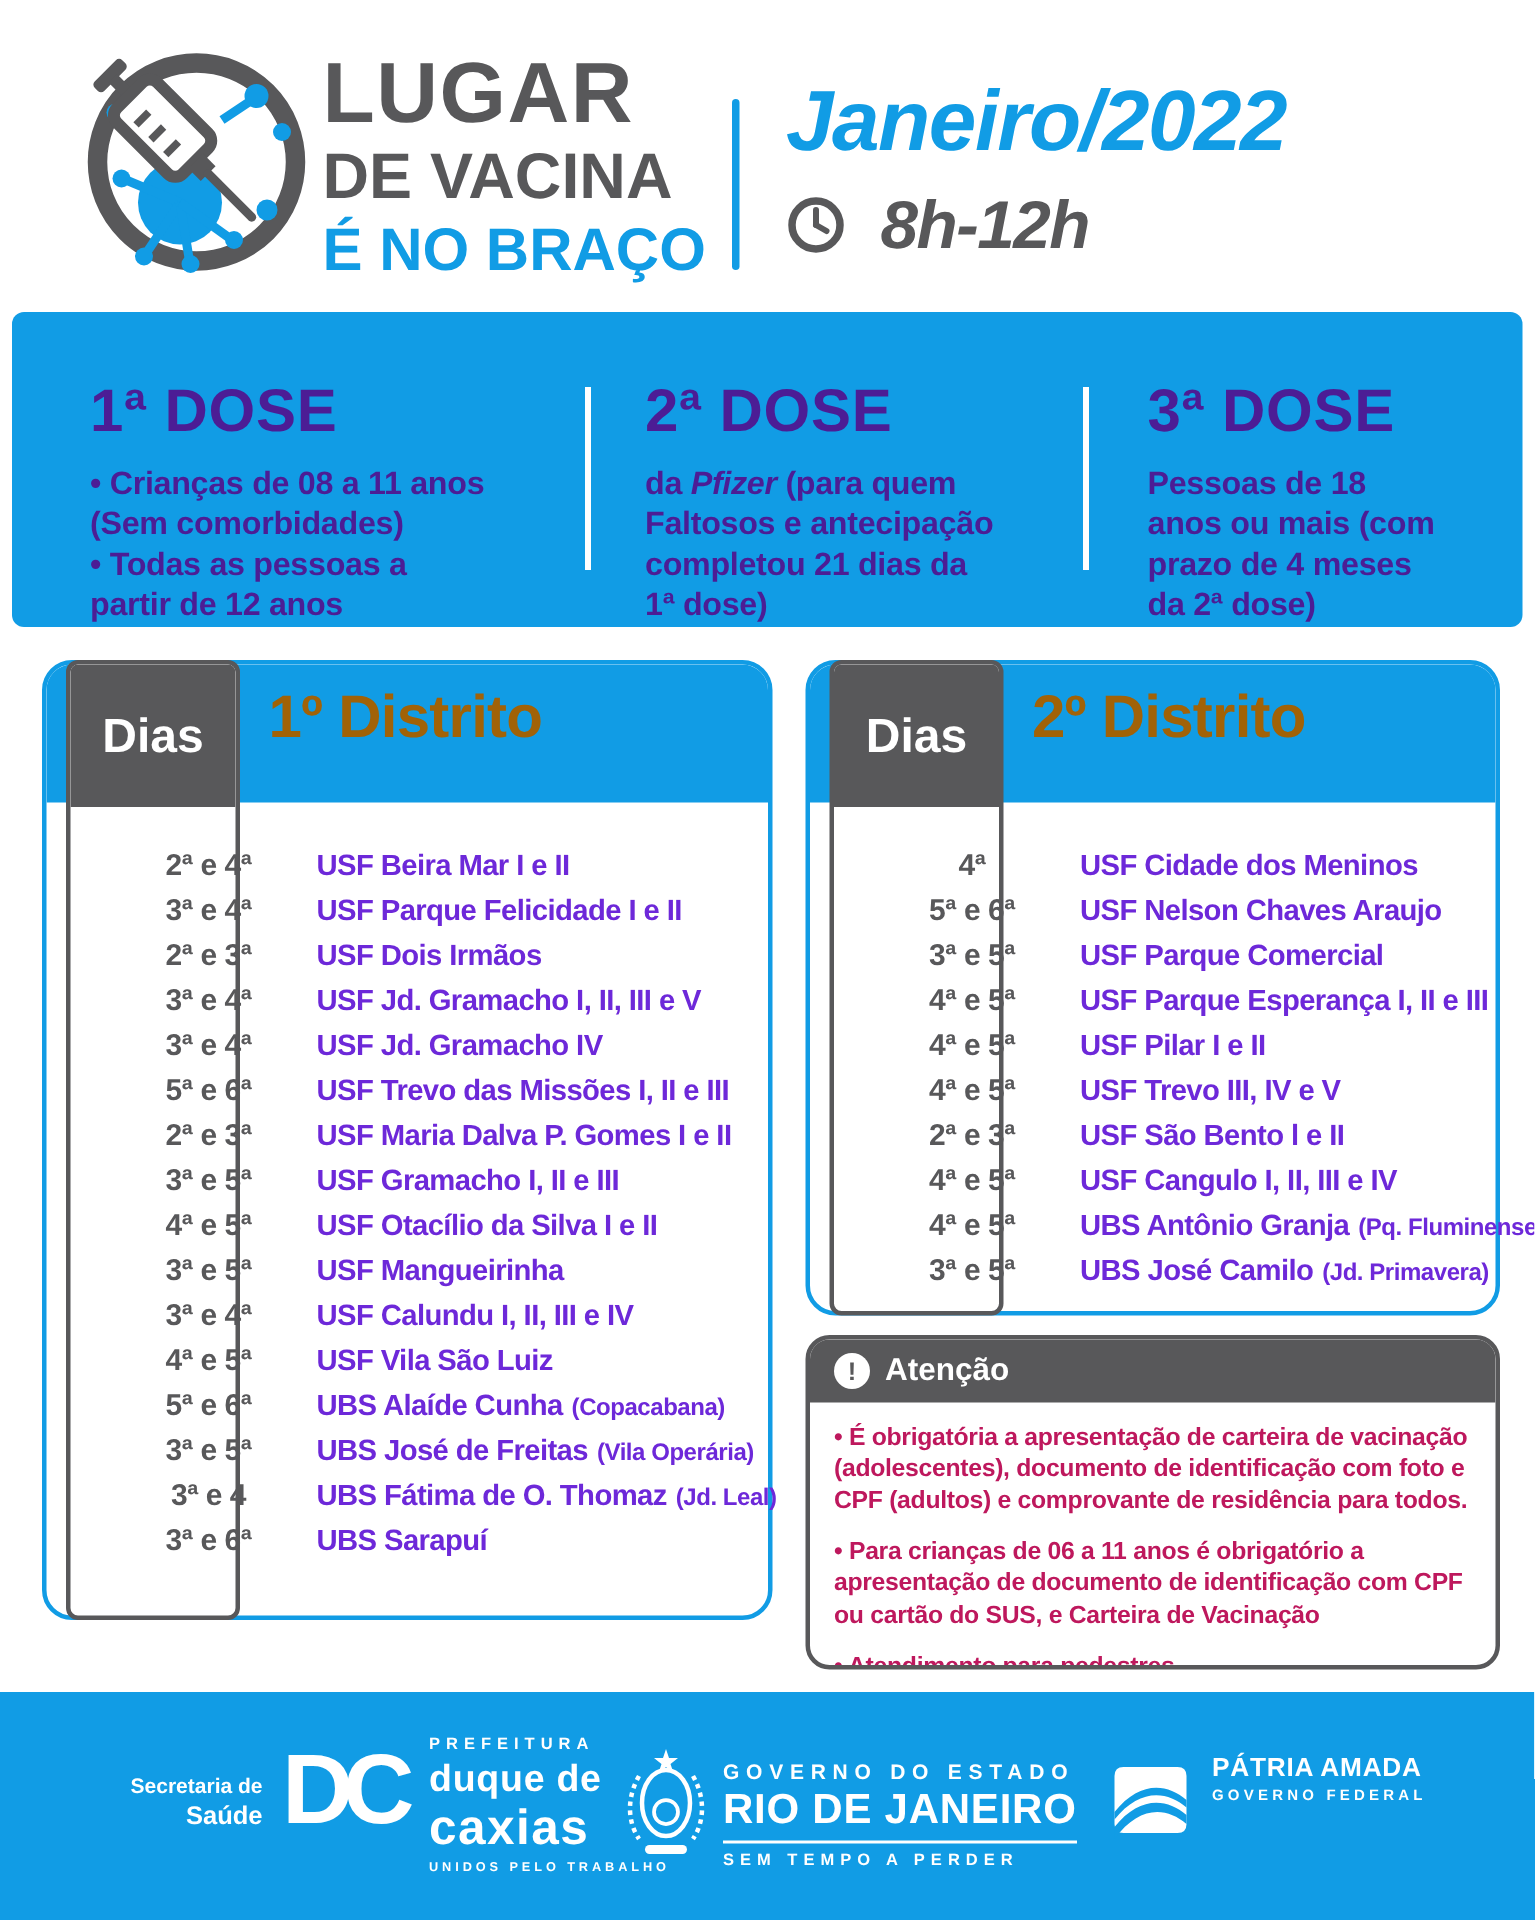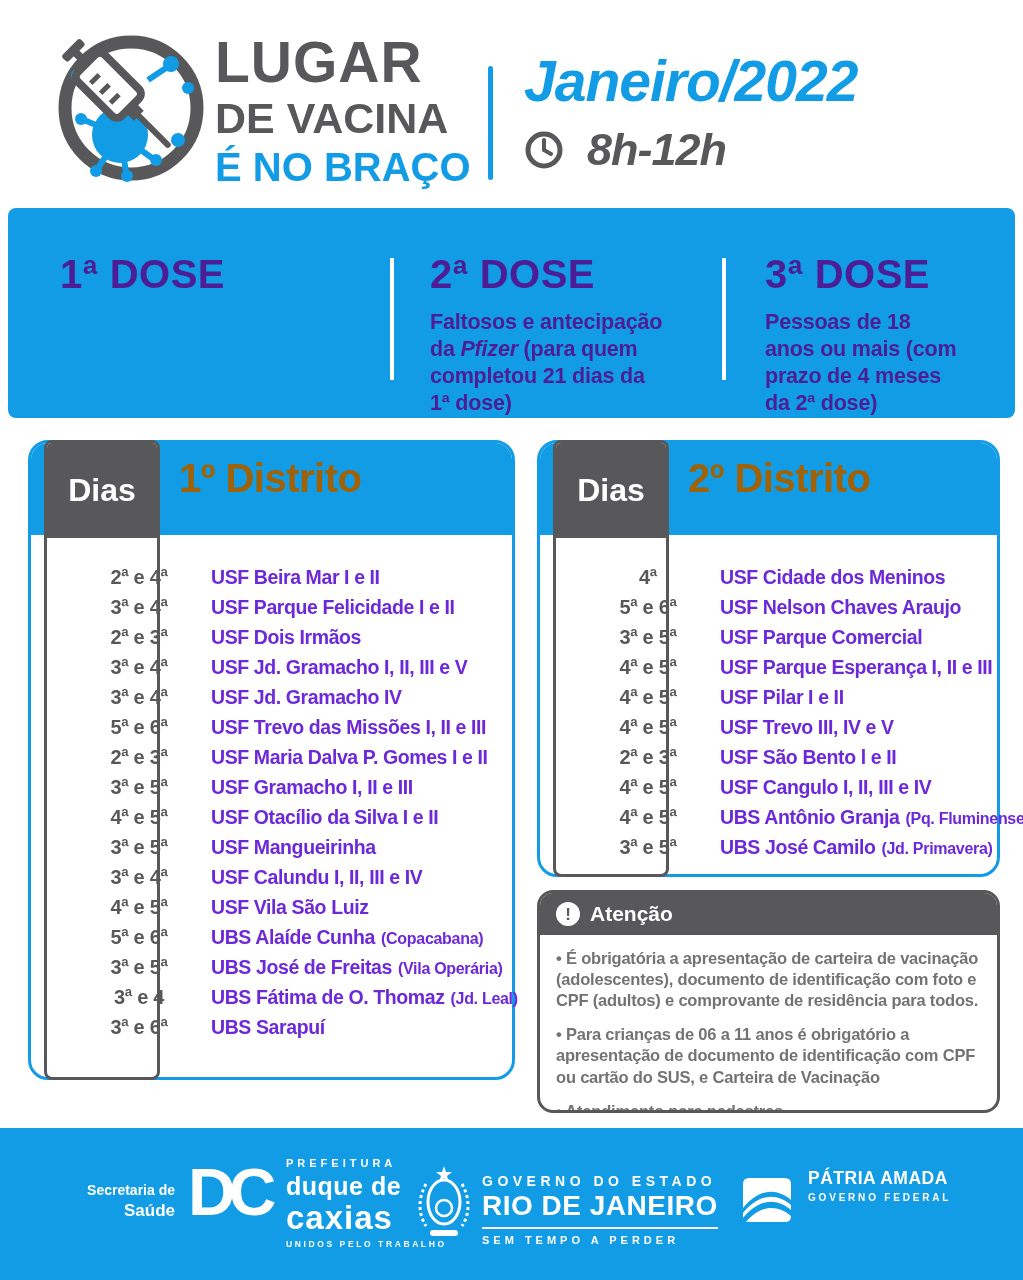--- a/index.html
+++ b/index.html
@@ -47,21 +47,21 @@
   .facility-cell{padding-left:17px;font-size:19.5px;font-weight:800;color:#6d28d9;letter-spacing:-0.4px;}
   .facility-suffix{font-size:16px;font-weight:800;margin-left:6px;letter-spacing:-0.3px;}
 
   
   .attention{position:absolute;left:537px;top:890px;width:463px;height:223px;}
   .att-frame{position:absolute;left:0;top:0;right:0;bottom:0;border:3px solid #58585A;border-radius:16px;background:#fff;overflow:hidden;}
   .att-head{height:42px;background:#58585A;display:flex;align-items:center;gap:10px;padding-left:16px;}
   .exc-icon{width:24px;height:24px;border-radius:50%;background:#fff;color:#58585A;font-weight:900;font-size:17px;
             display:flex;align-items:center;justify-content:center;line-height:1;}
   .att-title{color:#fff;font-size:21px;font-weight:800;}
-  .att-body{padding:13px 16px 0 16px;color:#737373;}
+  .att-body{padding:13px 16px 0 16px;color:#be185d;}
   .att-bullet{font-size:16.5px;font-weight:700;line-height:1.28;letter-spacing:-0.2px;margin-bottom:13px;}
   .att-bullet.bold{font-weight:900;}
 
   
   .footer{position:absolute;left:0;bottom:0;width:1023px;height:152px;background:#119CE5;color:#fff;}
   .secretaria{position:absolute;left:80px;top:54px;width:95px;text-align:right;line-height:1.25;}
   .secretaria .l1{font-size:14px;font-weight:600;}
   .secretaria .l2{font-size:17px;font-weight:800;}
   .dc-logo{position:absolute;left:188px;top:26px;font-size:66px;font-weight:900;letter-spacing:-7px;}
   .prefeitura{position:absolute;left:286px;top:30px;line-height:1;}
@@ -136,27 +136,33 @@
           <line x1="20" y1="20" x2="27" y2="24" stroke="#58585A" stroke-width="4" stroke-linecap="round"></line>
         </svg>
         <span class="schedule-time">8h-12h</span>
       </div>
     </div>
   </div>
 
   <div class="dose-banner">
     <div class="dose-col dose-col1">
       <div class="dose-title">1ª DOSE</div>
+      <div class="dose-body">
+        <div>• Crianças de 08 a 11 anos</div>
+        <div>(Sem comorbidades)</div>
+        <div>• Todas as pessoas a</div>
+        <div>partir de 12 anos</div>
+      </div>
     </div>
     <div class="dose-divider dd1"></div>
     <div class="dose-col dose-col2">
       <div class="dose-title">2ª DOSE</div>
       <div class="dose-body">
+        <div><span>da </span><span class="it">Pfizer</span><span> (para quem</span></div>
         <div>Faltosos e antecipação</div>
-        <div><span>da </span><span class="it">Pfizer</span><span> (para quem</span></div>
         <div>completou 21 dias da</div>
         <div>1ª dose)</div>
       </div>
     </div>
     <div class="dose-divider dd2"></div>
     <div class="dose-col dose-col3">
       <div class="dose-title">3ª DOSE</div>
       <div class="dose-body">
         <div>Pessoas de 18</div>
         <div>anos ou mais (com</div>

